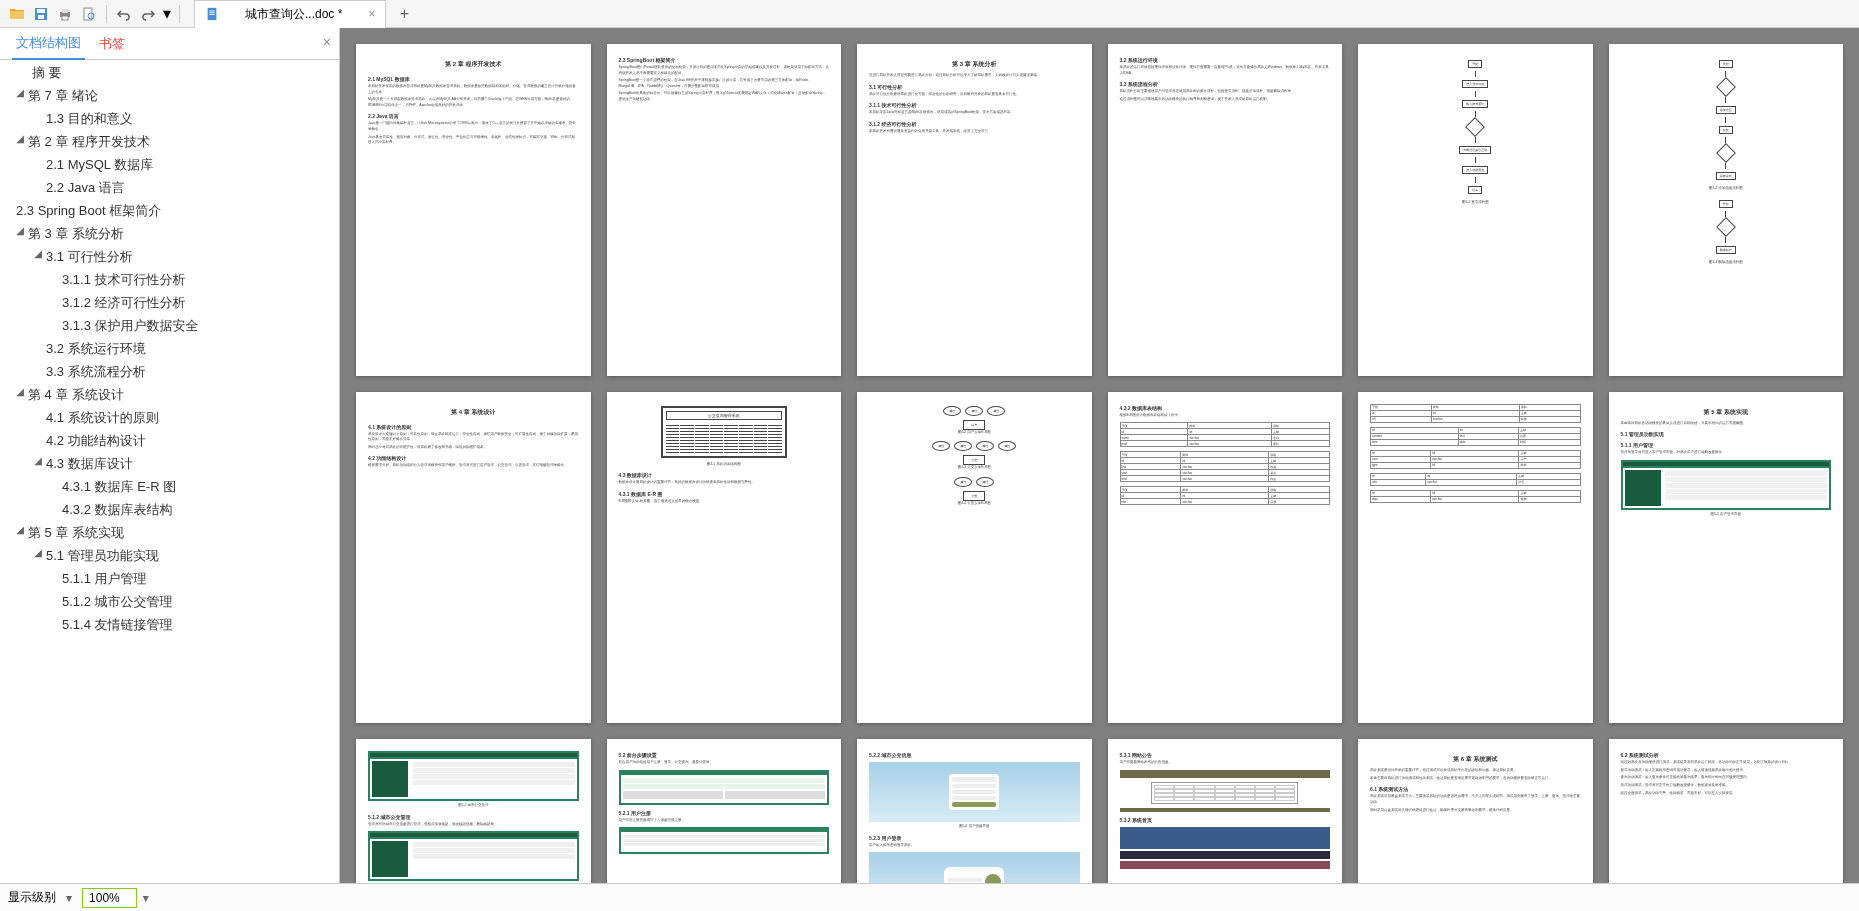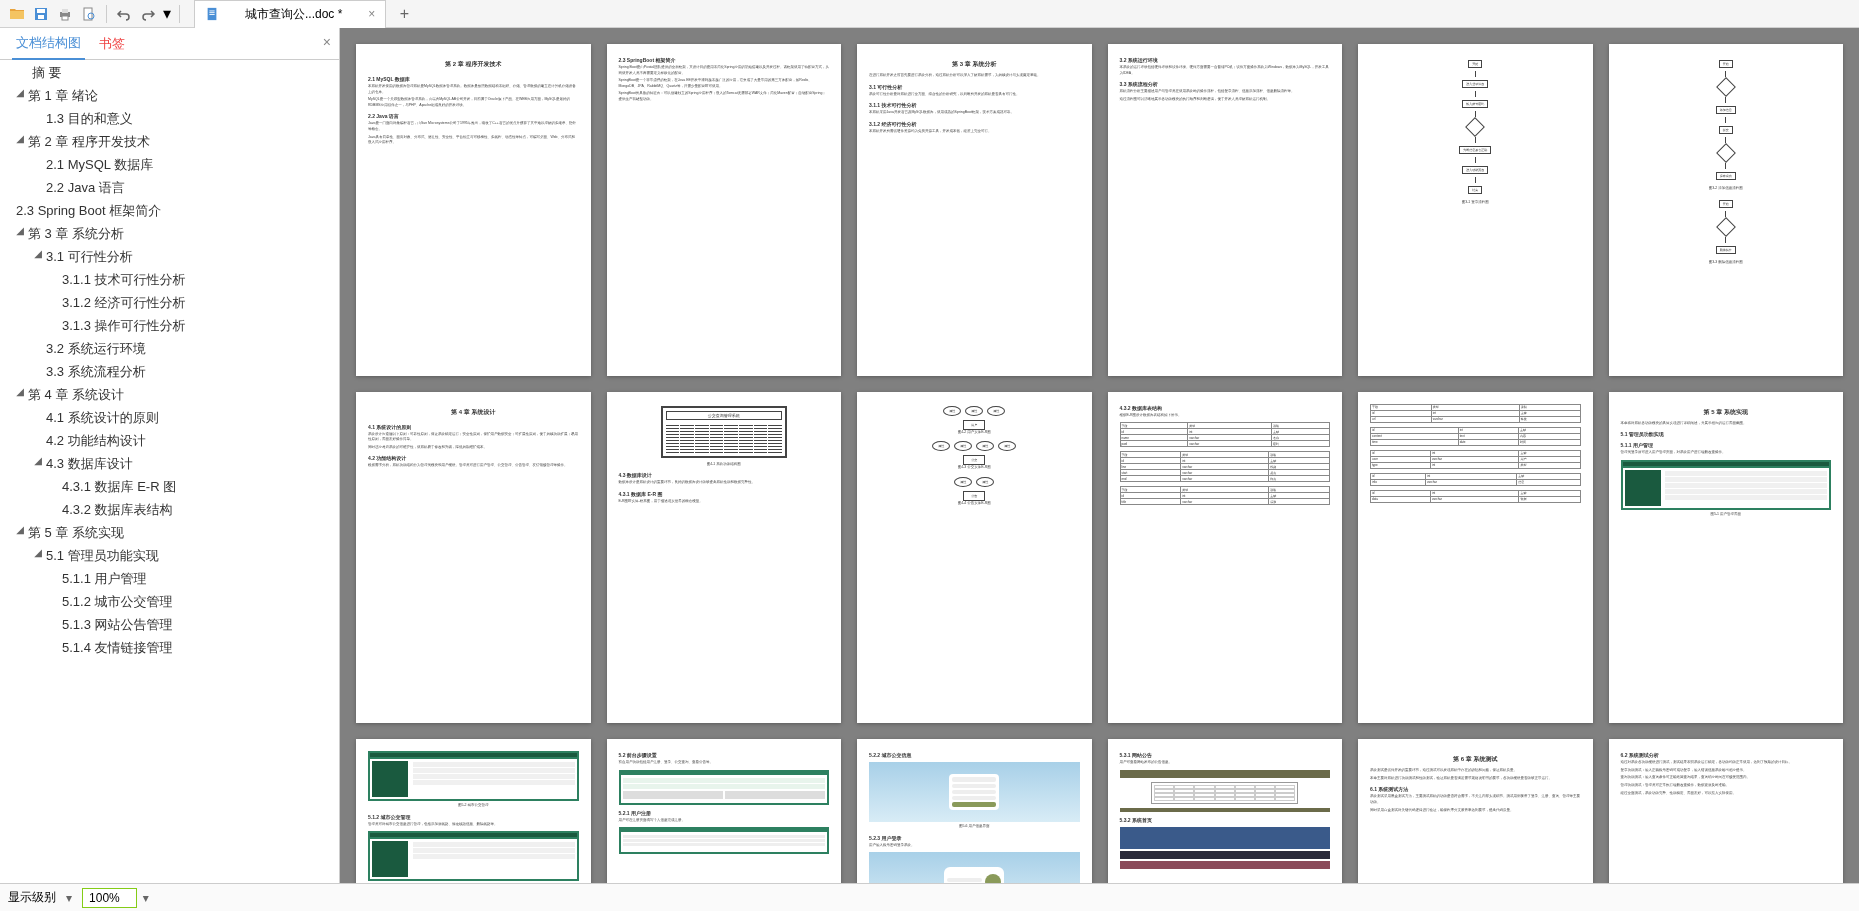--- a/index.html
+++ b/index.html
@@ -126,21 +126,21 @@
       <div class="side-tab">书签</div>
       <div class="side-close">×</div>
     </div>
     <div class="outline" id="outline">
         <div class="ol-item" style="padding-left: 16px;">
           <span class="ol-toggle"></span>
           <span>摘   要</span>
         </div>
         <div class="ol-item" style="padding-left: 12px;">
           <span class="ol-toggle">◢</span>
-          <span>第 1 章  绪论</span>
+          <span>第 7 章  绪论</span>
         </div>
         <div class="ol-item" style="padding-left: 30px;">
           <span class="ol-toggle"></span>
           <span>1.3  目的和意义</span>
         </div>
         <div class="ol-item" style="padding-left: 12px;">
           <span class="ol-toggle">◢</span>
           <span>第 2 章  程序开发技术</span>
         </div>
         <div class="ol-item" style="padding-left: 30px;">
@@ -166,21 +166,21 @@
         <div class="ol-item" style="padding-left: 46px;">
           <span class="ol-toggle"></span>
           <span>3.1.1  技术可行性分析</span>
         </div>
         <div class="ol-item" style="padding-left: 46px;">
           <span class="ol-toggle"></span>
           <span>3.1.2  经济可行性分析</span>
         </div>
         <div class="ol-item" style="padding-left: 46px;">
           <span class="ol-toggle"></span>
-          <span>3.1.3  操作可行性分析</span>
+          <span>3.1.3  保护用户数据安全</span>
         </div>
         <div class="ol-item" style="padding-left: 30px;">
           <span class="ol-toggle"></span>
           <span>3.2  系统运行环境</span>
         </div>
         <div class="ol-item" style="padding-left: 30px;">
           <span class="ol-toggle"></span>
           <span>3.3  系统流程分析</span>
         </div>
         <div class="ol-item" style="padding-left: 12px;">
@@ -215,24 +215,20 @@
           <span class="ol-toggle">◢</span>
           <span>5.1  管理员功能实现</span>
         </div>
         <div class="ol-item" style="padding-left: 46px;">
           <span class="ol-toggle"></span>
           <span>5.1.1  用户管理</span>
         </div>
         <div class="ol-item" style="padding-left: 46px;">
           <span class="ol-toggle"></span>
           <span>5.1.2  城市公交管理</span>
-        </div>
-        <div class="ol-item" style="padding-left: 46px;">
-          <span class="ol-toggle"></span>
-          <span>5.1.3  网站公告管理</span>
         </div>
         <div class="ol-item" style="padding-left: 46px;">
           <span class="ol-toggle"></span>
           <span>5.1.4  友情链接管理</span>
         </div>
       </div>
   </div>
 
   <div class="pages-wrap">
     <div class="pages-grid">

